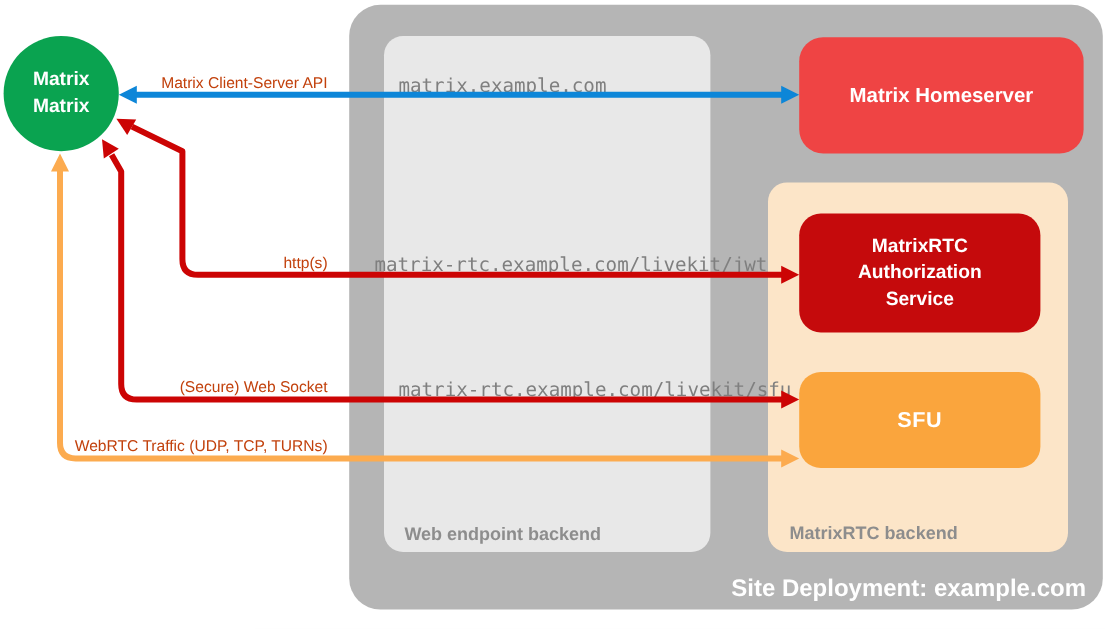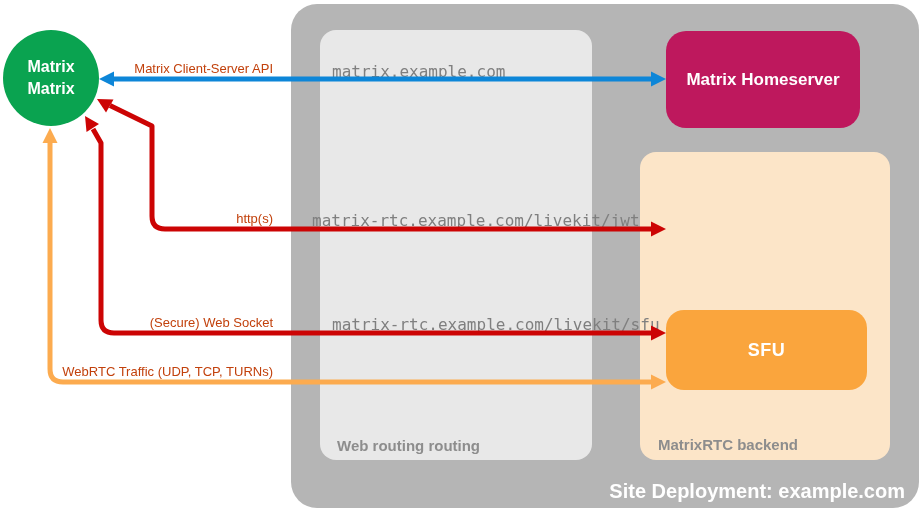--- a/index.html
+++ b/index.html
@@ -10,21 +10,21 @@
   .abs{position:absolute;}
   
   .outer{left:291px;top:4px;width:628px;height:504px;background:#b5b5b5;border-radius:26px;}
   .routing{left:320px;top:30px;width:272px;height:430px;background:#e8e8e8;border-radius:16px;}
   .backend{left:640px;top:152px;width:250px;height:308px;background:#fce5c8;border-radius:16px;}
   
   .node{display:flex;align-items:center;justify-content:center;text-align:center;
         color:#ffffff;font-weight:bold;}
   .client{left:3px;top:30px;width:96px;height:96px;background:#0aa350;border-radius:50%;
           flex-direction:column;font-size:16px;line-height:22px;}
-  .homeserver{left:666px;top:31px;width:194px;height:97px;background:#be185d;border-radius:20px;font-size:17px;}
+  .homeserver{left:666px;top:31px;width:237px;height:97px;background:#ef4444;border-radius:20px;font-size:17px;}
   .auth{left:666px;top:178px;width:201px;height:99px;background:#c50a0c;border-radius:18px;
         font-size:16px;line-height:22px;padding:0 30px;box-sizing:border-box;}
   .sfu{left:666px;top:310px;width:201px;height:80px;background:#faa53d;border-radius:18px;
        font-size:18px;letter-spacing:.5px;}
   
   .panel-label{font-weight:bold;color:#8d8d8d;font-size:15px;white-space:nowrap;}
   .site-label{right:16px;top:480px;font-size:20px;font-weight:bold;color:#ffffff;white-space:nowrap;}
   .mono{font-family:"DejaVu Sans Mono","Liberation Mono",monospace;font-size:16px;color:#7f7f7f;white-space:nowrap;}
   .alabel{right:648px;font-size:13px;color:#c2410c;white-space:nowrap;text-align:right;}
   
@@ -33,34 +33,37 @@
 </style>
 </head>
 <body>
 
 <div class="stage">
 
   <div class="abs outer"></div>
   <div class="abs site-label">Site Deployment: example.com</div>
 
   <div class="abs routing"></div>
-  <div class="abs panel-label" style="left:337px;top:437px;">Web routing routing</div>
+  <div class="abs panel-label" style="left:337px;top:437px;">Web endpoint backend</div>
 
   <div class="abs backend"></div>
   <div class="abs panel-label" style="left:658px;top:436px;">MatrixRTC backend</div>
 
   <div class="abs node client">
     <div>Matrix</div>
     <div>Matrix</div>
   </div>
 
   <div class="abs node homeserver">
     <span>Matrix Homeserver</span>
   </div>
 
+  <div class="abs node auth">
+    <span>MatrixRTC Authorization Service</span>
+  </div>
 
   <div class="abs node sfu">
     <span>SFU</span>
   </div>
 
   <div class="abs mono" style="left:332px;top:62px;">matrix.example.com</div>
   <div class="abs mono" style="left:312px;top:211px;">matrix-rtc.example.com/livekit/jwt</div>
   <div class="abs mono" style="left:332px;top:315px;">matrix-rtc.example.com/livekit/sfu</div>
 
   <div class="abs alabel" style="top:61px;">Matrix Client-Server API</div>

